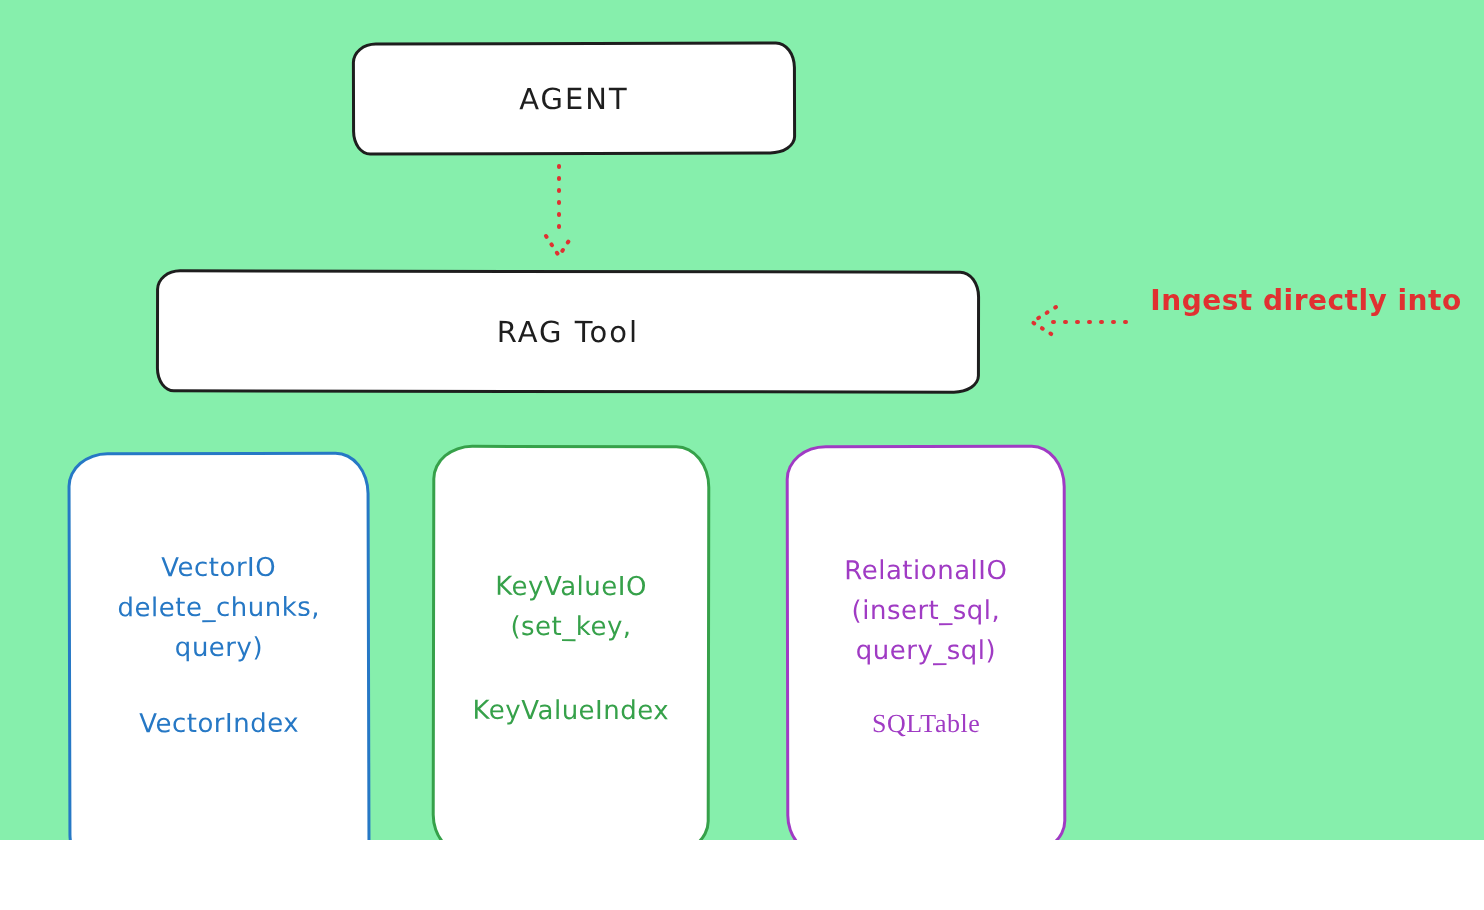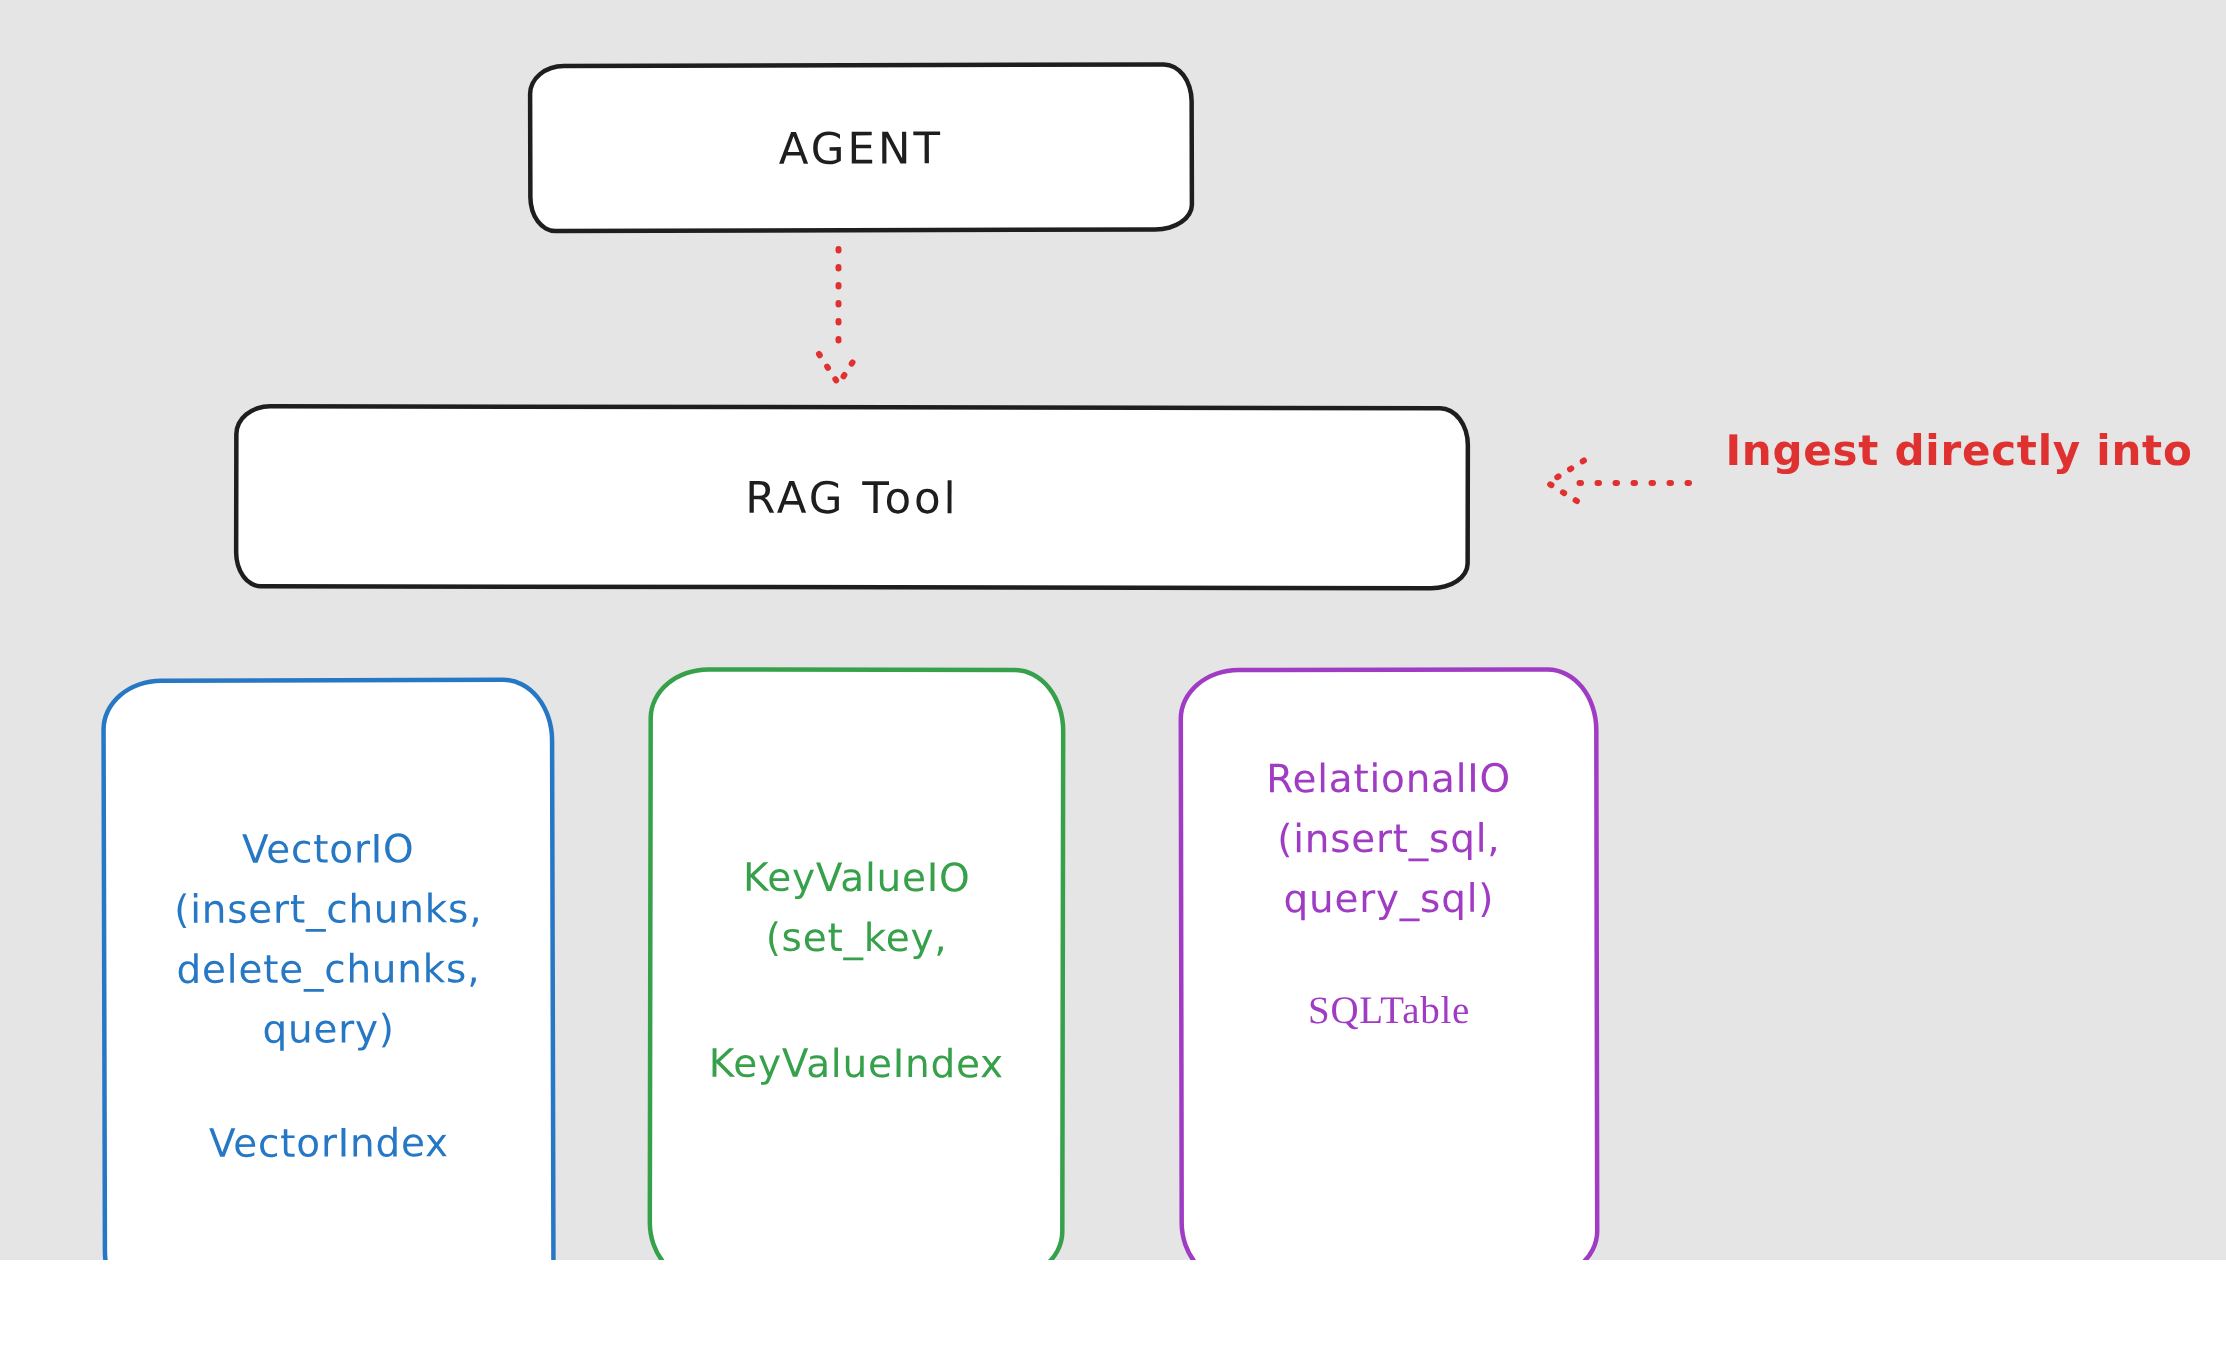--- a/index.html
+++ b/index.html
@@ -5,21 +5,21 @@
   html, body {
     margin: 0;
     padding: 0;
     background: #ffffff;
     font-family: "DejaVu Sans", "Liberation Sans", sans-serif;
   }
   .canvas {
     position: relative;
     width: 1484px;
     height: 840px;
-    background: #e5e5e5;
+    background: #86efac;
     overflow: hidden;
   }
 
   
   .node-box {
     position: absolute;
     border: 3px solid #1e1e1e;
     border-radius: 24px 20px 26px 18px / 20px 26px 18px 24px;
     background: #ffffff;
     display: flex;
@@ -119,21 +119,21 @@
   }
   .keyvalue-box .index-label { margin-top: 44px; }
 
   .relational-box {
     left: 786px;
     top: 445px;
     width: 280px;
     height: 410px;
     border: 3px solid #a03bc4;
     color: #a03bc4;
-    padding-top: 52px;
+    padding-top: 102px;
     transform: rotate(-0.1deg);
   }
   .relational-box .index-label { margin-top: 34px; font-family: Liberation Serif, serif; }
 </style>
 </head>
 <body>
 
 <div class="canvas">
 
   <div class="node-box agent-box">
@@ -153,21 +153,20 @@
     <line x1="110" y1="24" x2="32" y2="24" stroke="#e03131" stroke-width="4" stroke-linecap="round" stroke-dasharray="1 11"></line>
     <path d="M40 9 L16 24 L40 39" fill="none" stroke="#e03131" stroke-width="4" stroke-linecap="round" stroke-linejoin="round" stroke-dasharray="1 9"></path>
   </svg>
 
   <div class="annotation">
     <span>Ingest directly into</span><br>
   </div>
 
   <div class="storage-box vector-box">
     <span class="storage-title-line">VectorIO</span>
-    <span class="storage-title-line">(insert_chunks,</span>
     <span class="storage-title-line">delete_chunks,</span>
     <span class="storage-title-line">query)</span>
     <span class="index-label">VectorIndex</span>
   </div>
 
   <div class="storage-box keyvalue-box">
     <span class="storage-title-line">KeyValueIO</span>
     <span class="storage-title-line">(set_key,</span>
     <span class="index-label">KeyValueIndex</span>
   </div>

